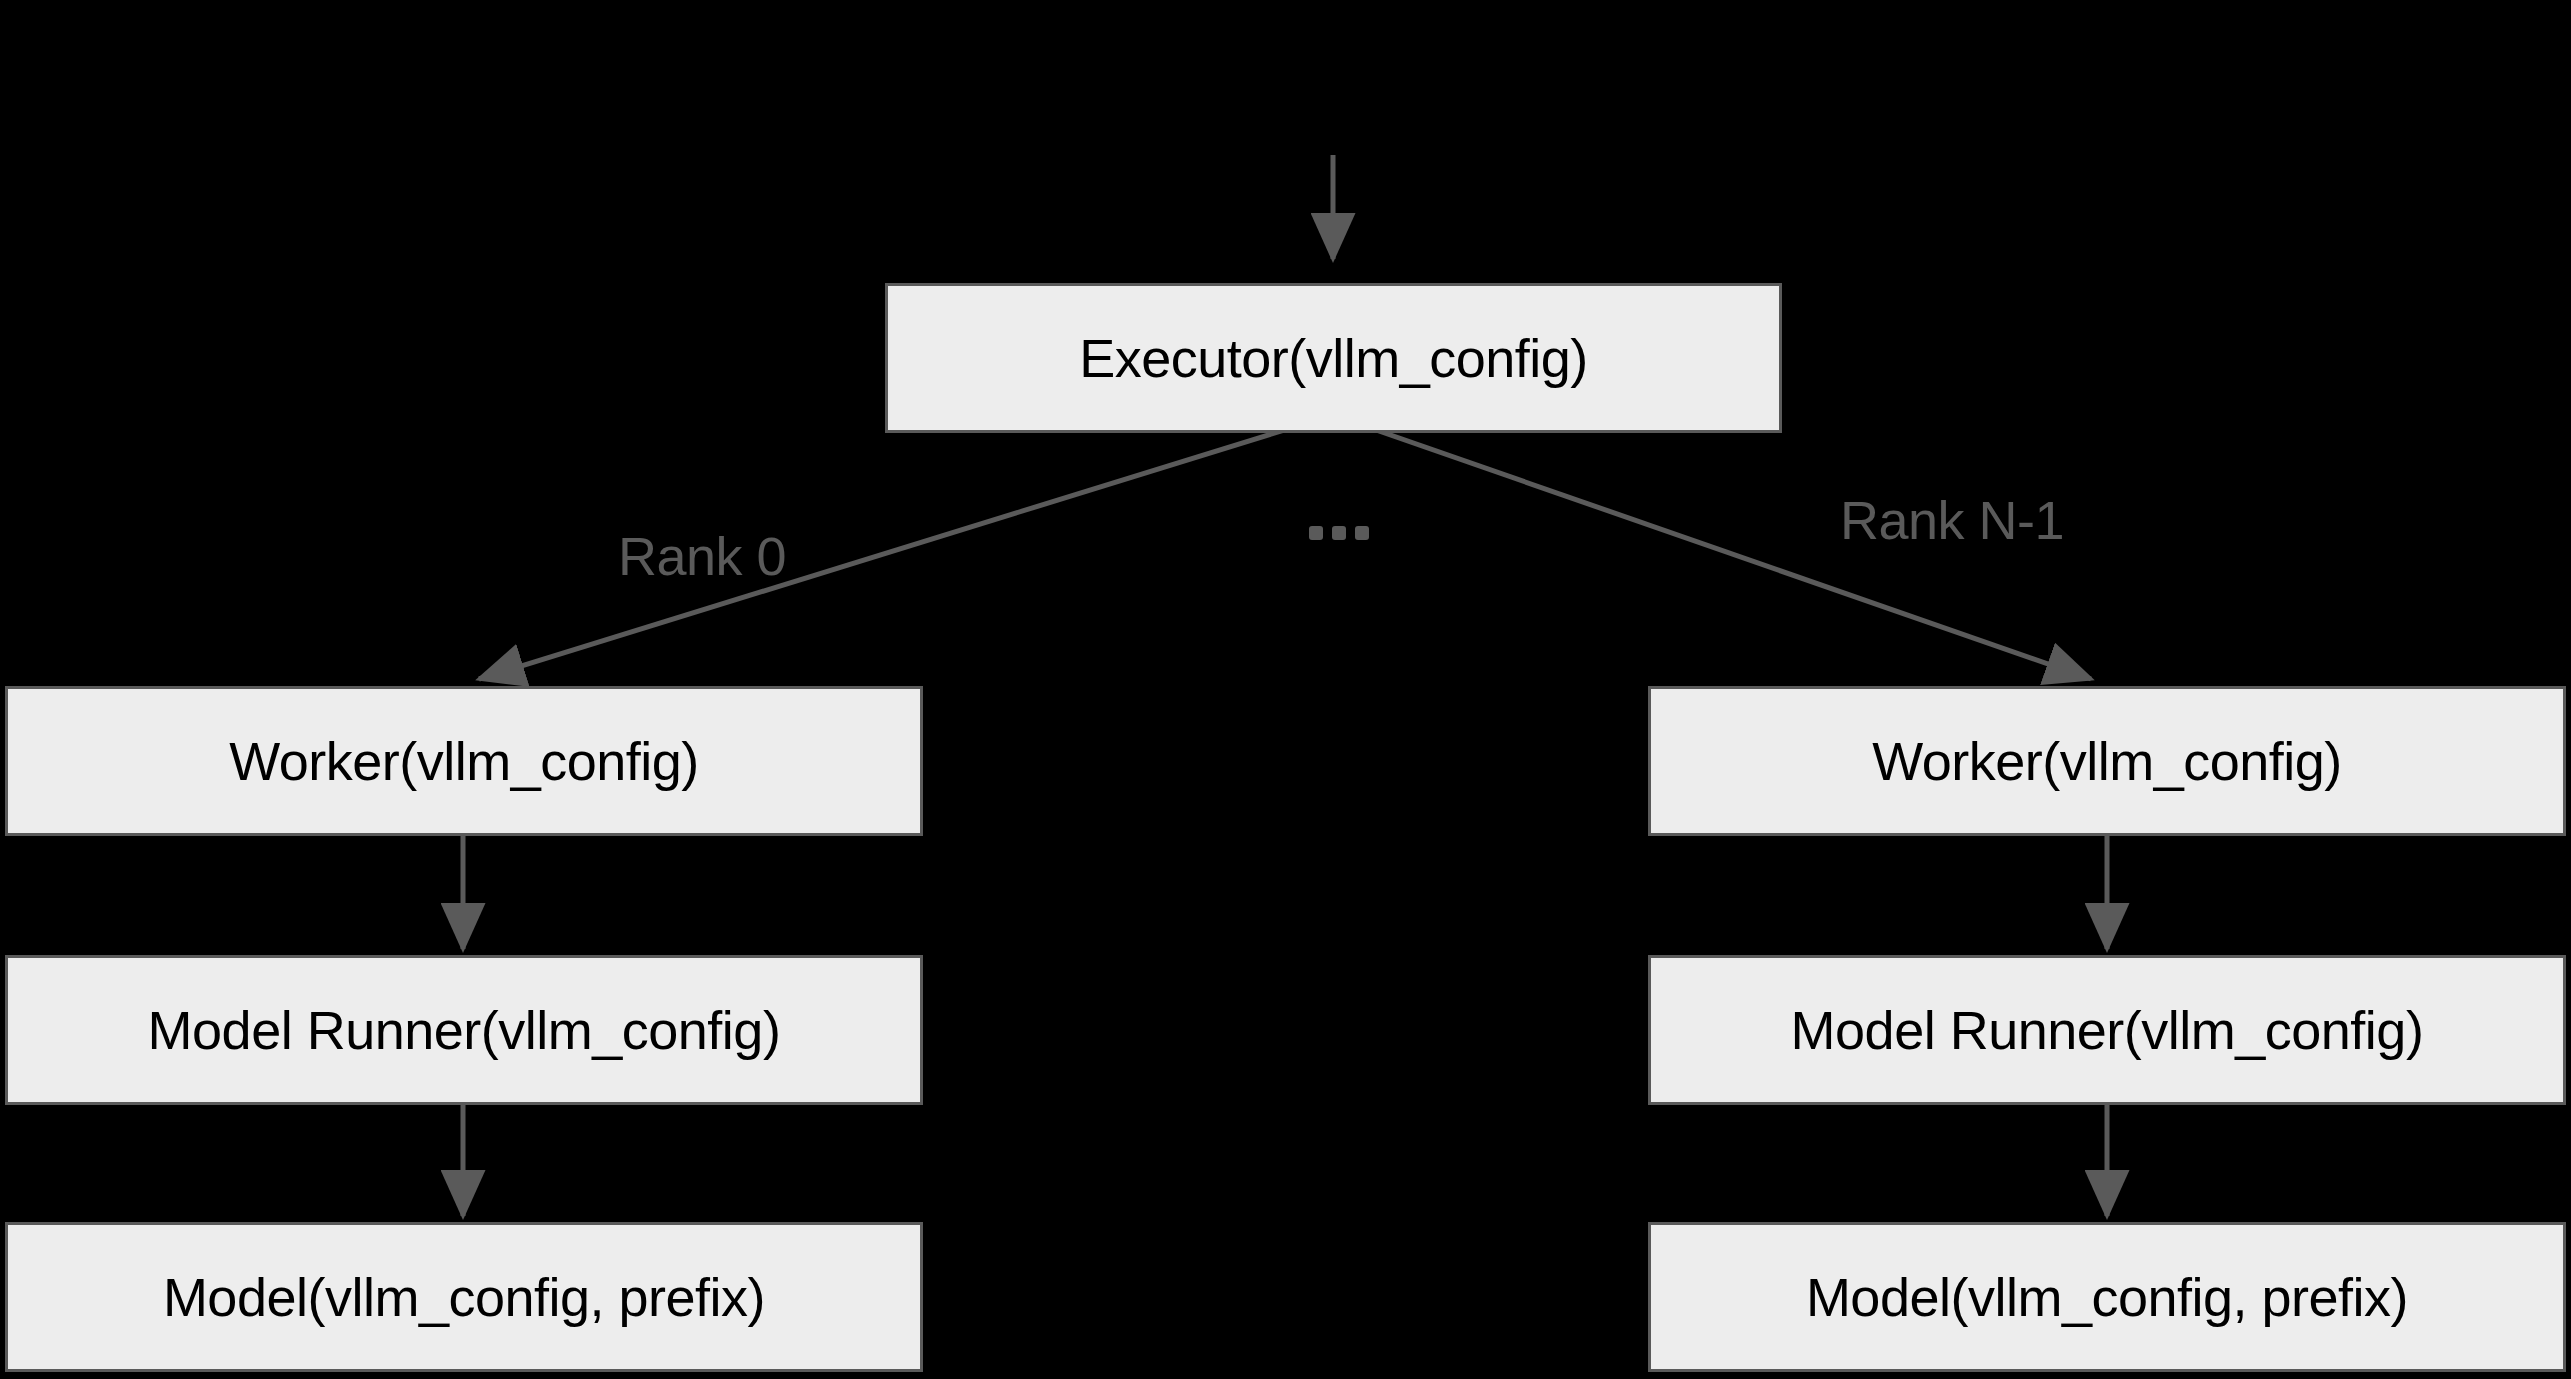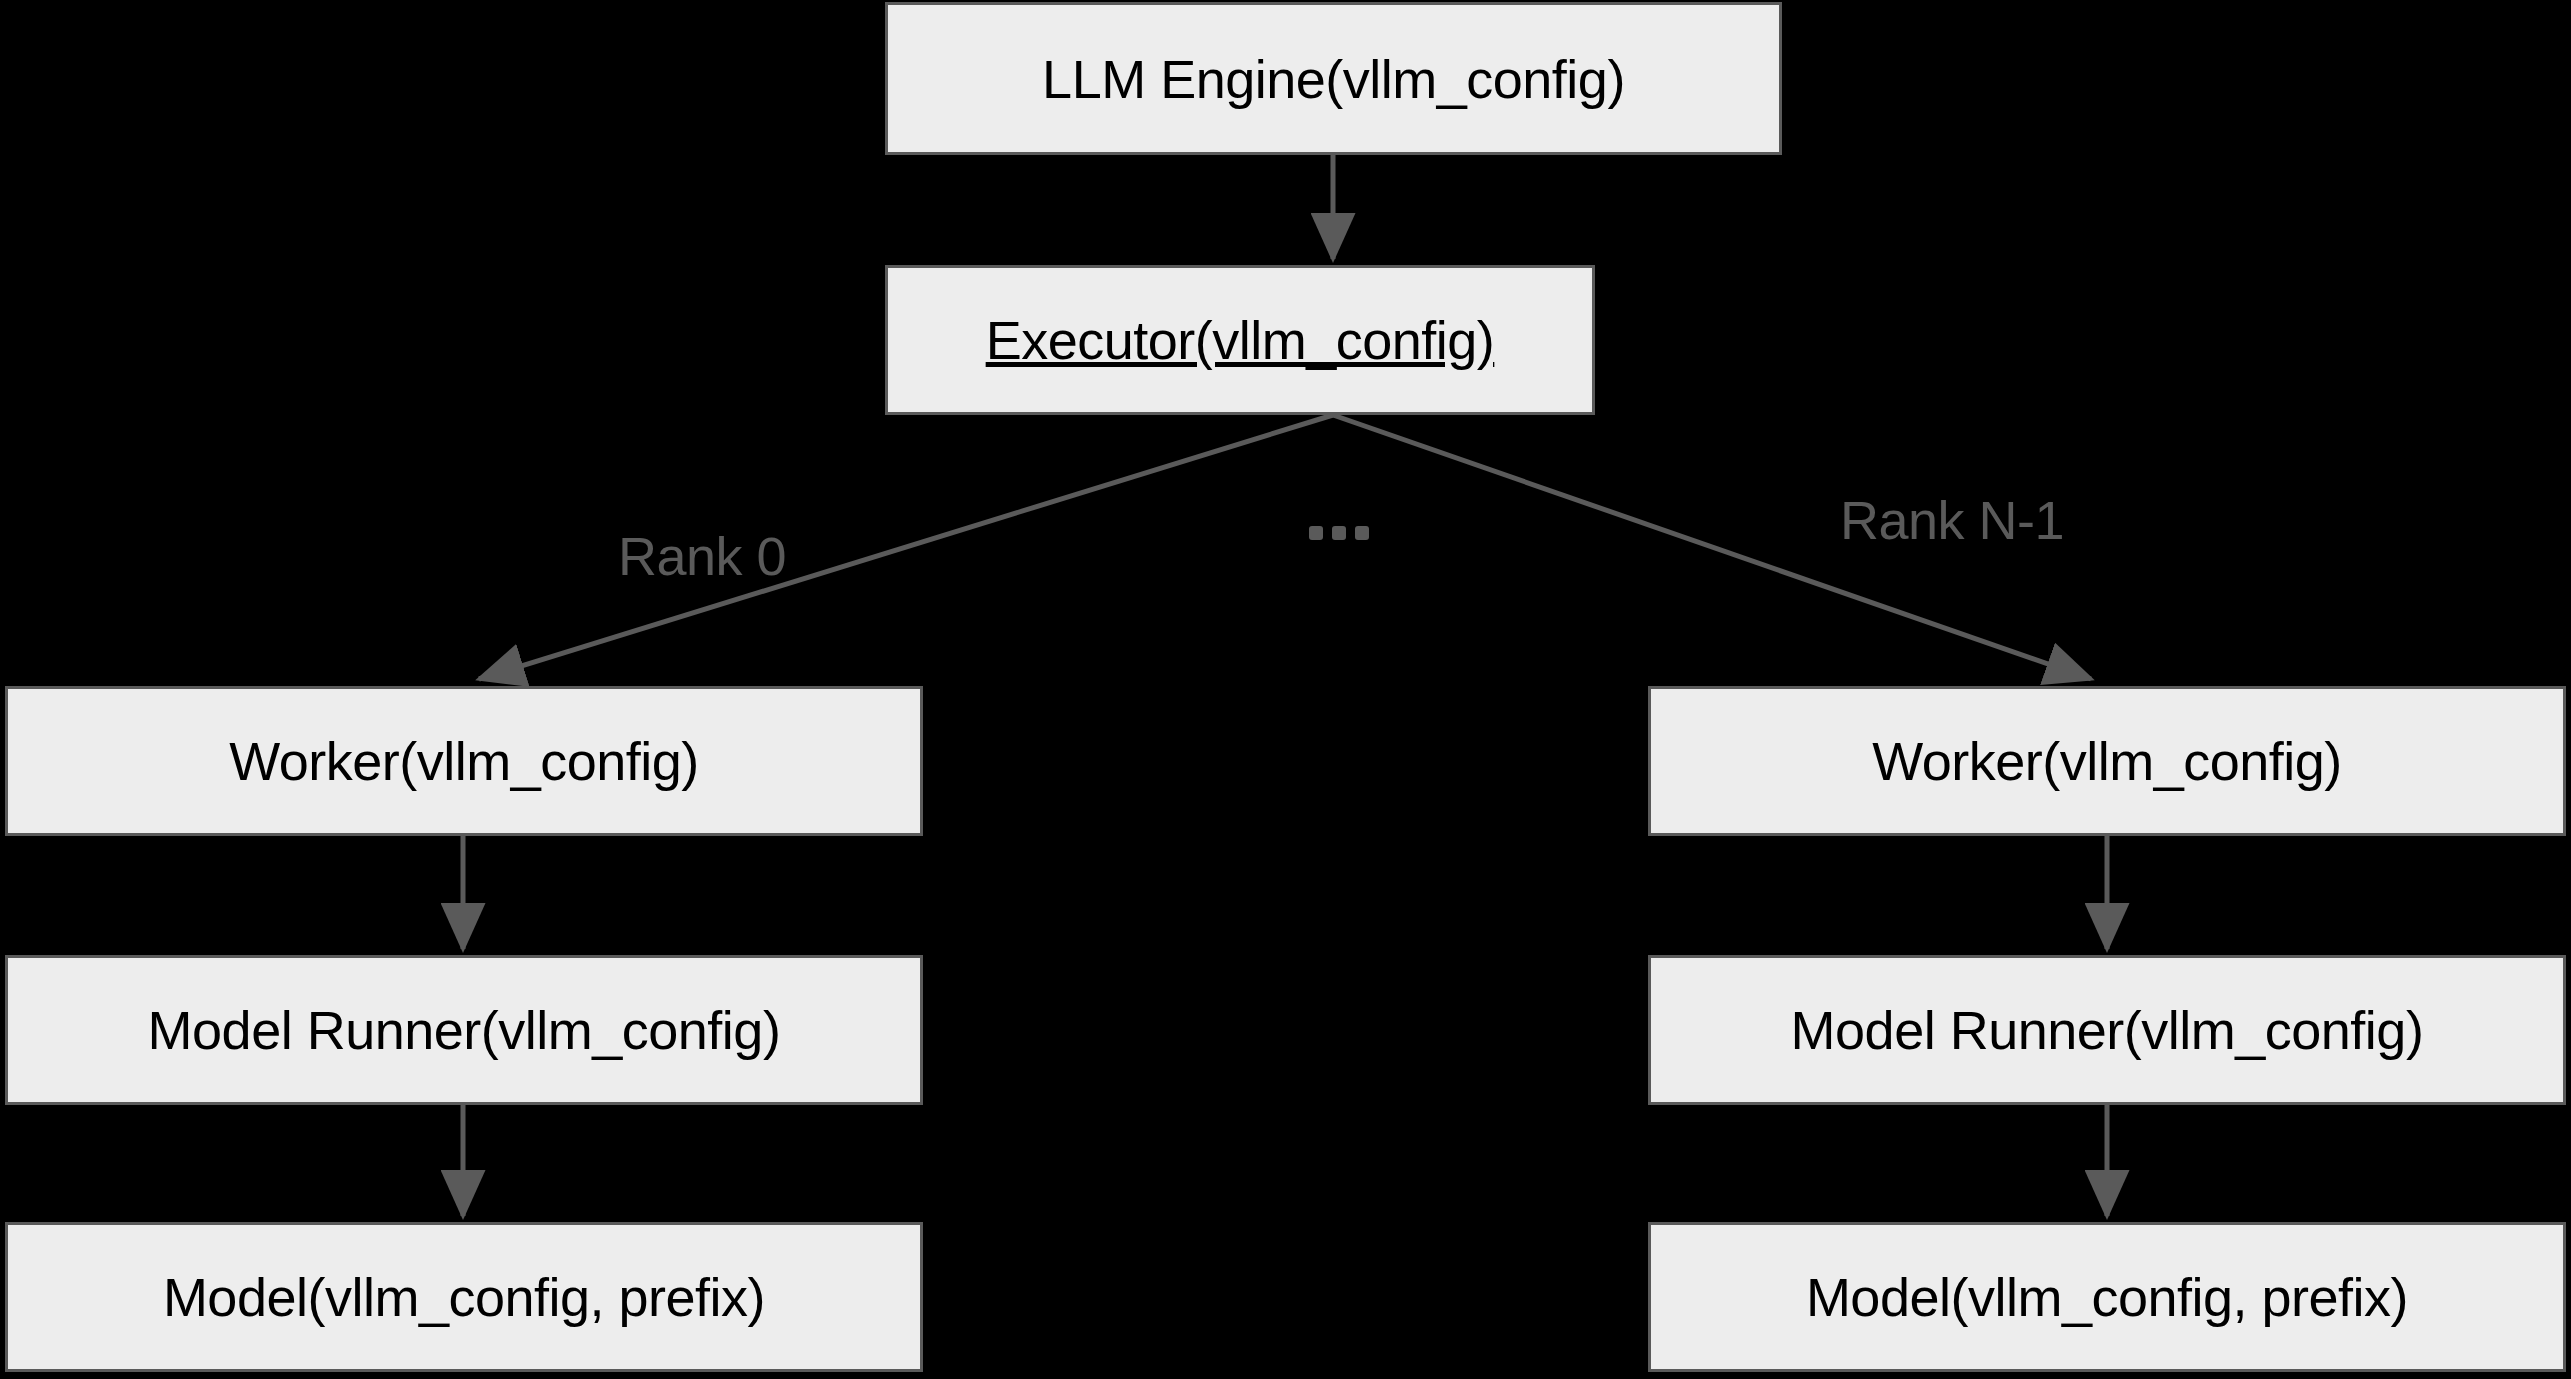--- a/index.html
+++ b/index.html
@@ -85,25 +85,22 @@
 
     <line x1="463" y1="836" x2="463" y2="949" stroke="#5a5a5a" stroke-width="5" marker-end="url(#arrowhead)"></line>
 
     <line x1="463" y1="1105" x2="463" y2="1216" stroke="#5a5a5a" stroke-width="5" marker-end="url(#arrowhead)"></line>
 
     <line x1="2107" y1="836" x2="2107" y2="949" stroke="#5a5a5a" stroke-width="5" marker-end="url(#arrowhead)"></line>
 
     <line x1="2107" y1="1105" x2="2107" y2="1216" stroke="#5a5a5a" stroke-width="5" marker-end="url(#arrowhead)"></line>
   </svg>
 
-  <div class="node" style="left:885px; top:2px; width:897px; height:153px;">
-    <span>LLM Engine(vllm_config)</span>
-  </div>
 
-  <div class="node" style="left:885px; top:265px; width:710px; height:150px;text-decoration:underline;">
+  <div class="node" style="left:885px; top:283px; width:897px; height:150px;">
     <span>Executor(vllm_config)</span>
   </div>
 
   <div class="node" style="left:5px; top:686px; width:918px; height:150px;">
     <span>Worker(vllm_config)</span>
   </div>
 
   <div class="node" style="left:5px; top:955px; width:918px; height:150px;">
     <span>Model Runner(vllm_config)</span>
   </div>

